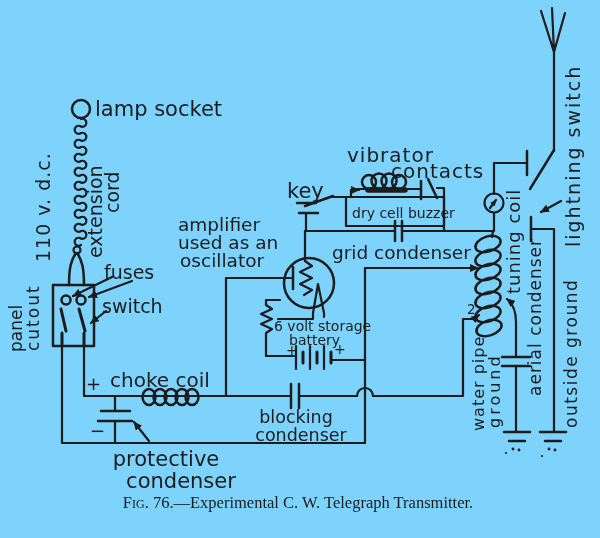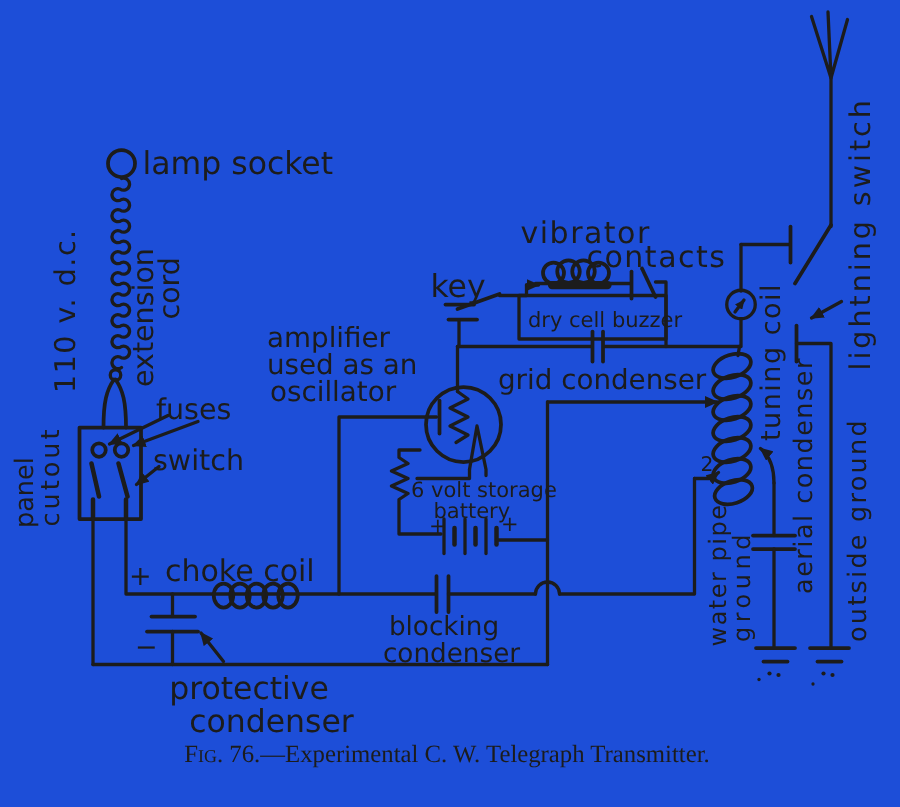--- a/index.html
+++ b/index.html
@@ -1,16 +1,16 @@
 <!DOCTYPE html>
 <html><head>
 <meta charset="utf-8">
 <style>
   html,body{margin:0;padding:0;background:#ffffff;}
-  .stage{position:relative;width:600px;height:538px;background:#1d4ed8;overflow:hidden;}
+  .stage{position:relative;width:600px;height:538px;background:#7dd3fc;overflow:hidden;}
   svg{display:block;}
   .wire{fill:none;stroke:#1c1c1c;stroke-width:2.2;stroke-linecap:round;stroke-linejoin:round;}
   .comp{fill:none;stroke:#1c1c1c;stroke-width:2.5;stroke-linecap:round;stroke-linejoin:round;}
   .thick{fill:none;stroke:#1c1c1c;stroke-width:3;stroke-linecap:round;}
   .lbl{fill:#1c1c1c;font-family:"DejaVu Sans",sans-serif;}
   .cap{fill:#1c1c1c;font-family:"Liberation Serif",serif;}
   .sc{font-variant:small-caps;}
 </style>
 </head>
 <body>

